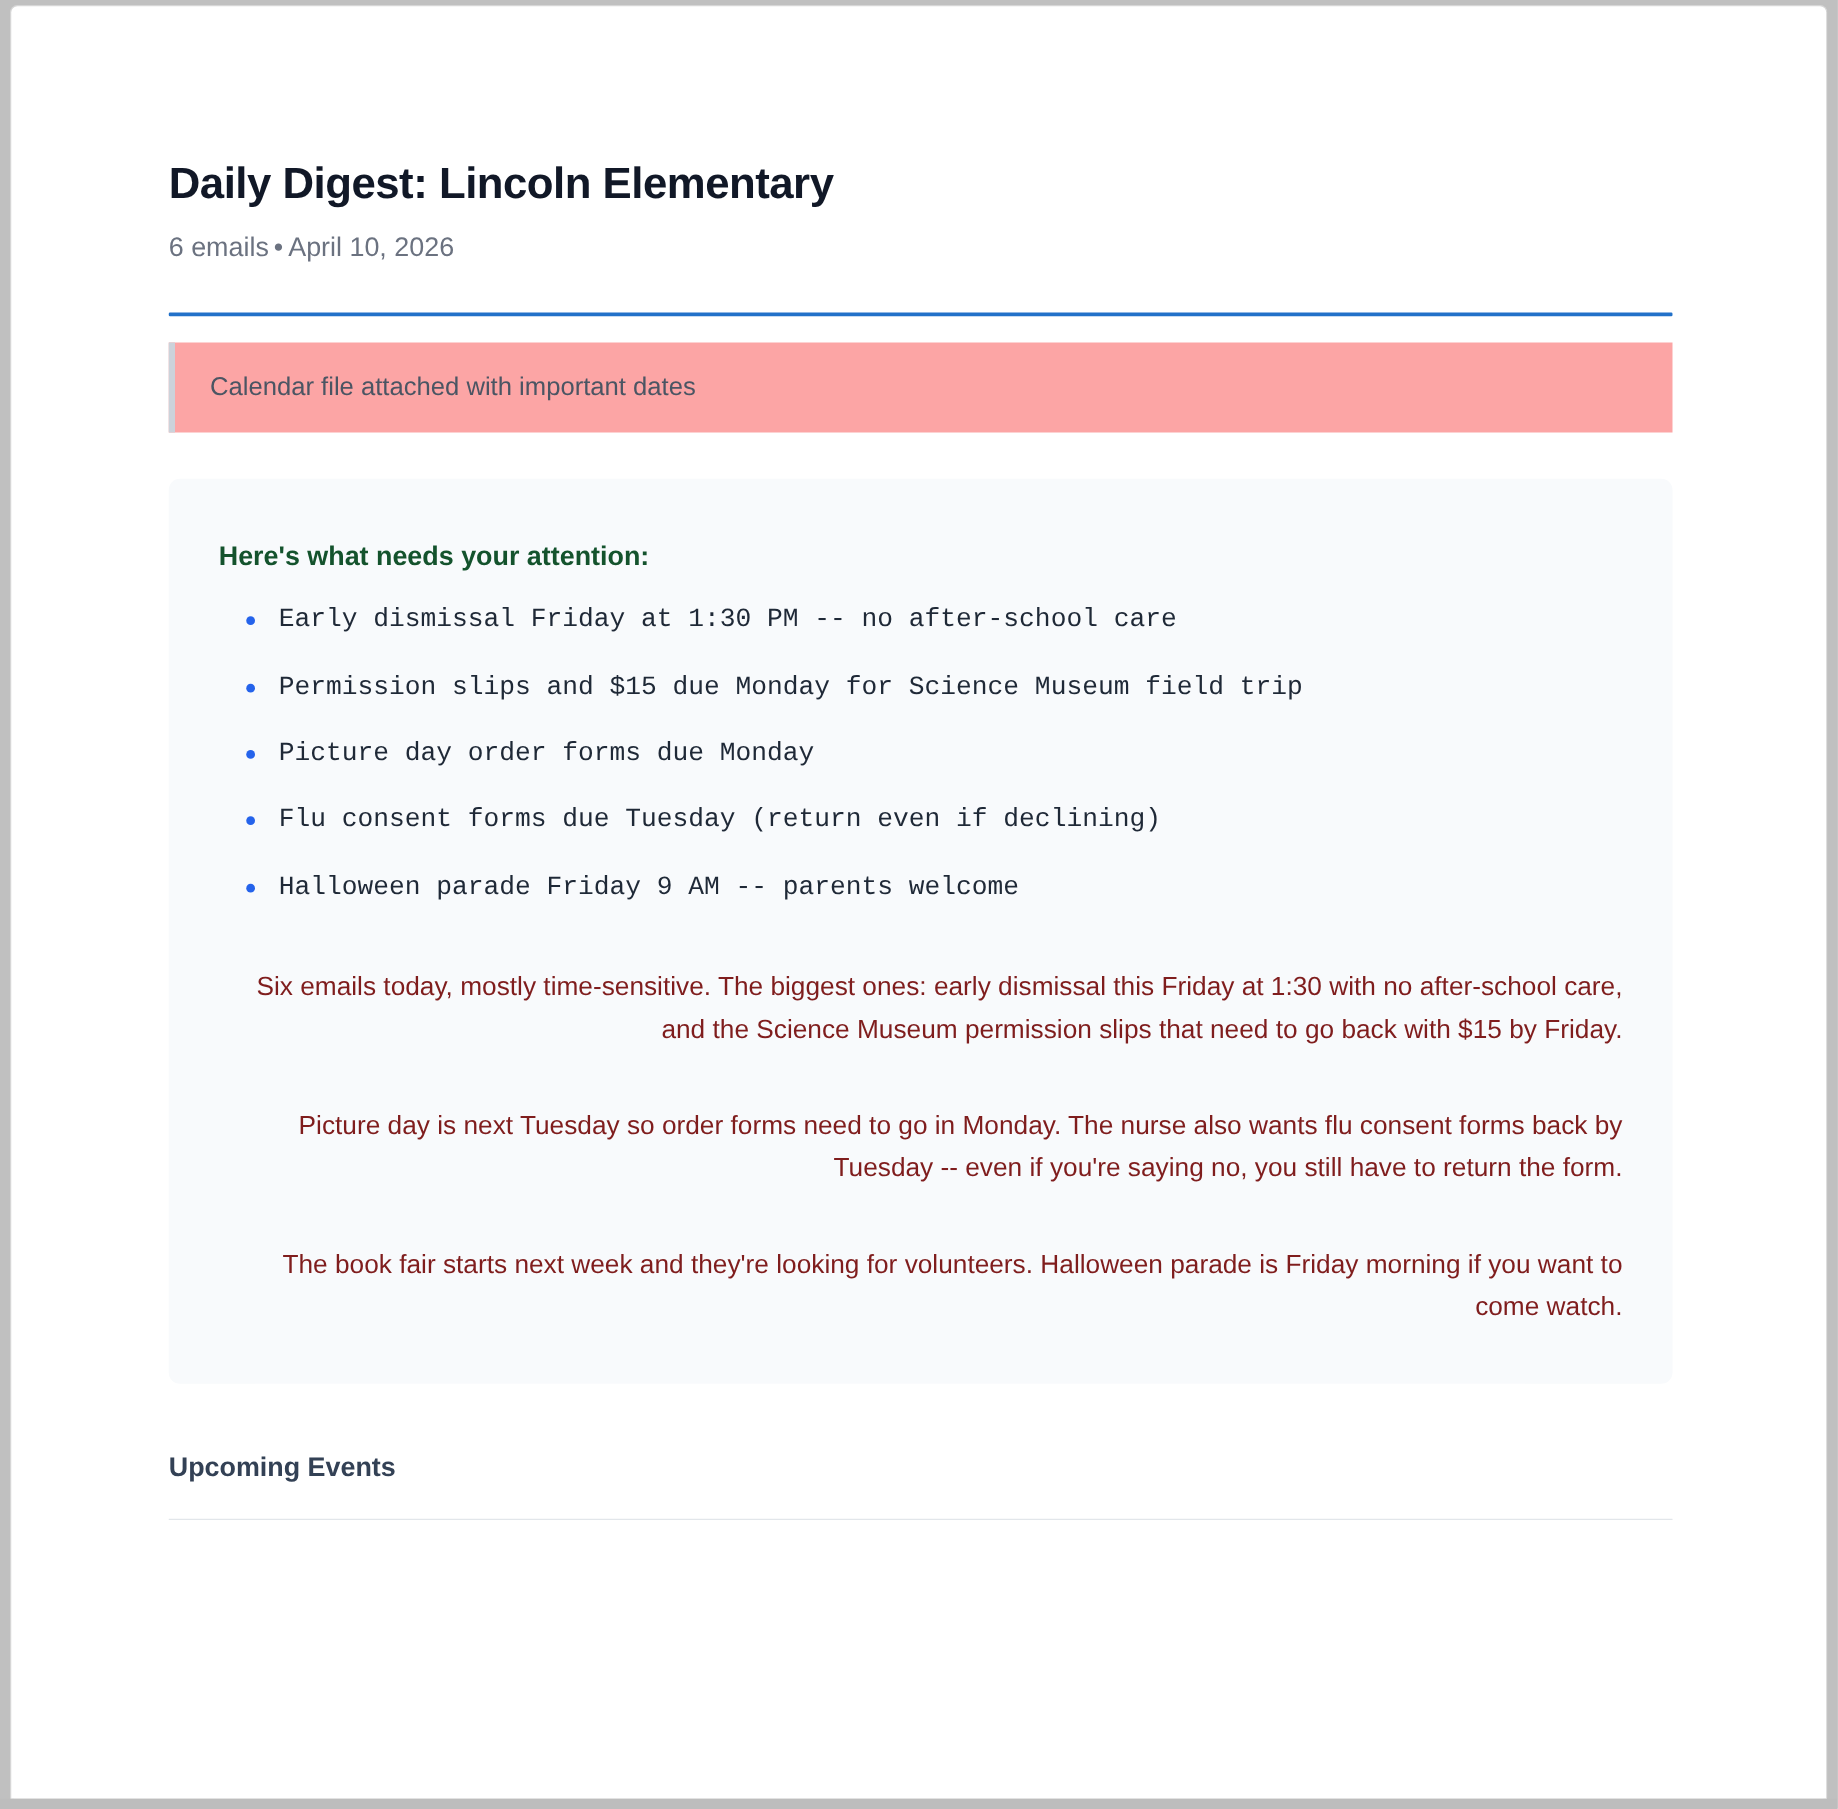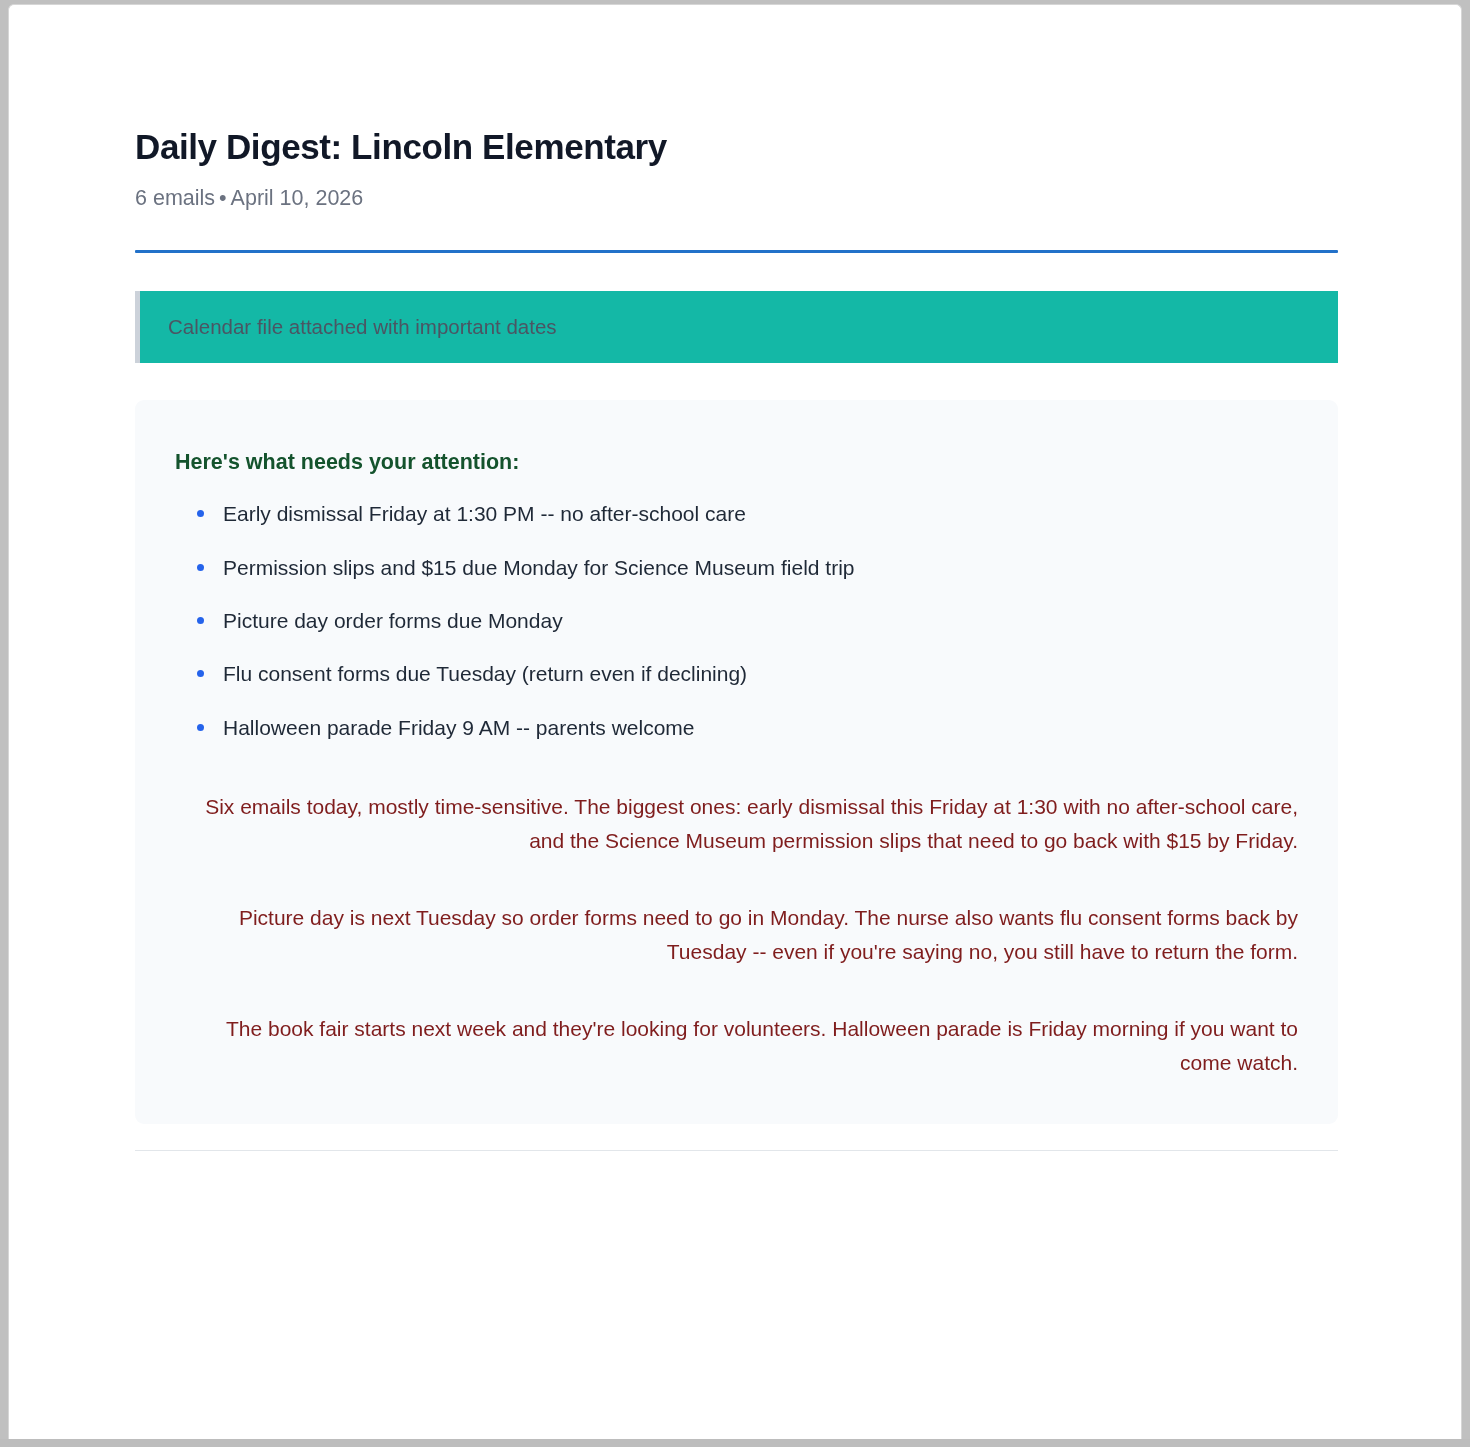--- a/index.html
+++ b/index.html
@@ -68,24 +68,24 @@
   .header-rule {
     margin-top: 37px;
     height: 3px;
     background: #2271c9;
     width: 1203px;
     border-radius: 1px;
   }
 
   
   .attachment-banner {
-    margin-top: 38px;
+    margin-top: 21px;
     width: 1203px;
     min-height: 72px;
-    background: #14b8a6;
+    background: #fca5a5;
     border-left: 5px solid #ccd2da;
     display: flex;
     align-items: center;
     padding: 0 0 0 28px;
   }
   .attachment-text {
     font-size: 20.5px;
     color: #4b5563;
     line-height: 1.4;
   }
@@ -102,20 +102,21 @@
     margin: 0 0 0 0;
     font-size: 21.5px;
     font-weight: 700;
     color: #14532d;
     line-height: 1.35;
   }
   ul.attention-list {
     list-style: none;
     margin: 22px 0 0 0;
     padding: 0 0 0 22px;
+    font-family: Liberation Mono, monospace;
   }
   ul.attention-list li {
     position: relative;
     padding-left: 26px;
     font-size: 21px;
     color: #1f2937;
     line-height: 1.4;
     margin-bottom: 24px;
   }
   ul.attention-list li:last-child { margin-bottom: 0; }
@@ -208,20 +209,21 @@
               <span class="dot"></span>
               <span>Halloween parade Friday 9 AM -- parents welcome</span>
             </li>
           </ul>
 
           <p class="summary-para first">Six emails today, mostly time-sensitive. The biggest ones: early dismissal this Friday at 1:30 with no after-school care, and the Science Museum permission slips that need to go back with $15 by Friday.</p>
           <p class="summary-para">Picture day is next Tuesday so order forms need to go in Monday. The nurse also wants flu consent forms back by Tuesday -- even if you're saying no, you still have to return the form.</p>
           <p class="summary-para">The book fair starts next week and they're looking for volunteers. Halloween parade is Friday morning if you want to come watch.</p>
         </div>
 
+        <h2 class="events-heading">Upcoming Events</h2>
         <div class="events-rule"></div>
         <div class="events-body"></div>
 
       </div>
     </div>
   </div>
   <div class="bottom-edge"></div>
 </div>
 
 </body></html>

